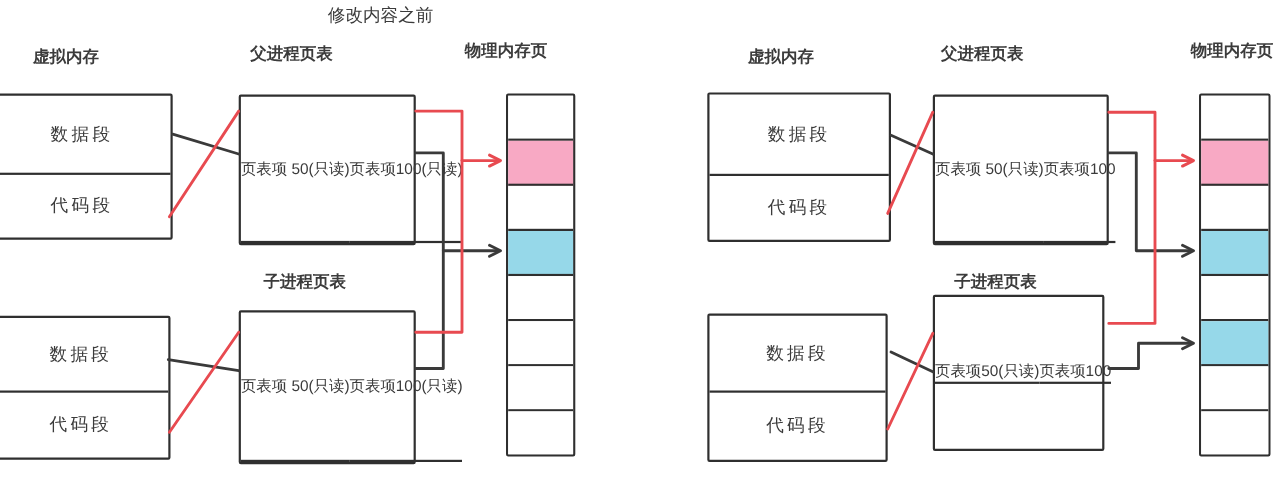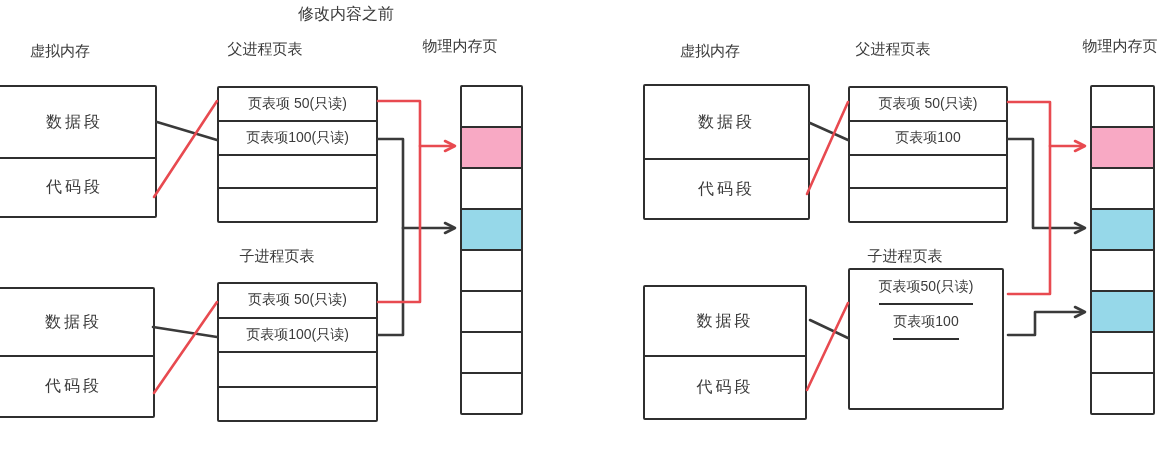--- a/index.html
+++ b/index.html
@@ -1,29 +1,29 @@
 <!DOCTYPE html>
 <html><head>
 <meta charset="utf-8">
 <style>
   html,body{margin:0;padding:0;background:#fff;}
   .canvas{
     position:relative;width:1165px;height:457px;background:#fff;overflow:hidden;
     font-family:"Liberation Sans","DejaVu Sans",sans-serif;color:#3b3b3b;
   }
   .panel{position:absolute;inset:0;}
-  .lbl{position:absolute;text-align:center;font-size:15px;white-space:nowrap;}
+  .lbl{position:absolute;text-align:center;font-size:15px;white-space:nowrap;font-weight:bold;}
   .title{position:absolute;text-align:center;font-size:16px;white-space:nowrap;}
   .vm-box{position:absolute;border:2.5px solid #2f2f2f;border-radius:2px;background:#fff;
           display:flex;flex-direction:column;box-sizing:border-box;}
   .vm-row{display:flex;align-items:center;justify-content:center;font-size:16px;letter-spacing:3px;}
   .vm-row.first{border-bottom:2.5px solid #2f2f2f;}
   .vm-row.grow{flex:1;}
   .ptable{position:absolute;border:2.5px solid #2f2f2f;border-radius:2px;background:#fff;
-          display:flex;flex-direction:column;box-sizing:border-box;}
+          display:flex;flex-direction:row;box-sizing:border-box;}
   .pt-row{flex:1;display:flex;align-items:center;justify-content:center;
           font-size:14px;border-bottom:2px solid #2f2f2f;white-space:nowrap;}
   .pt-row:last-child{border-bottom:none;}
   .phys-col{position:absolute;border:2.5px solid #2f2f2f;border-radius:2px;background:#fff;
             display:flex;flex-direction:column;box-sizing:border-box;}
   .page{flex:1;border-bottom:2.5px solid #2f2f2f;background:#fff;}
   .page:last-child{border-bottom:none;}
   .page[data-fill="pink"]{background:#f8a9c4;}
   .page[data-fill="blue"]{background:#96d8e9;}
   .page[data-fill="white"]{background:#fff;}

